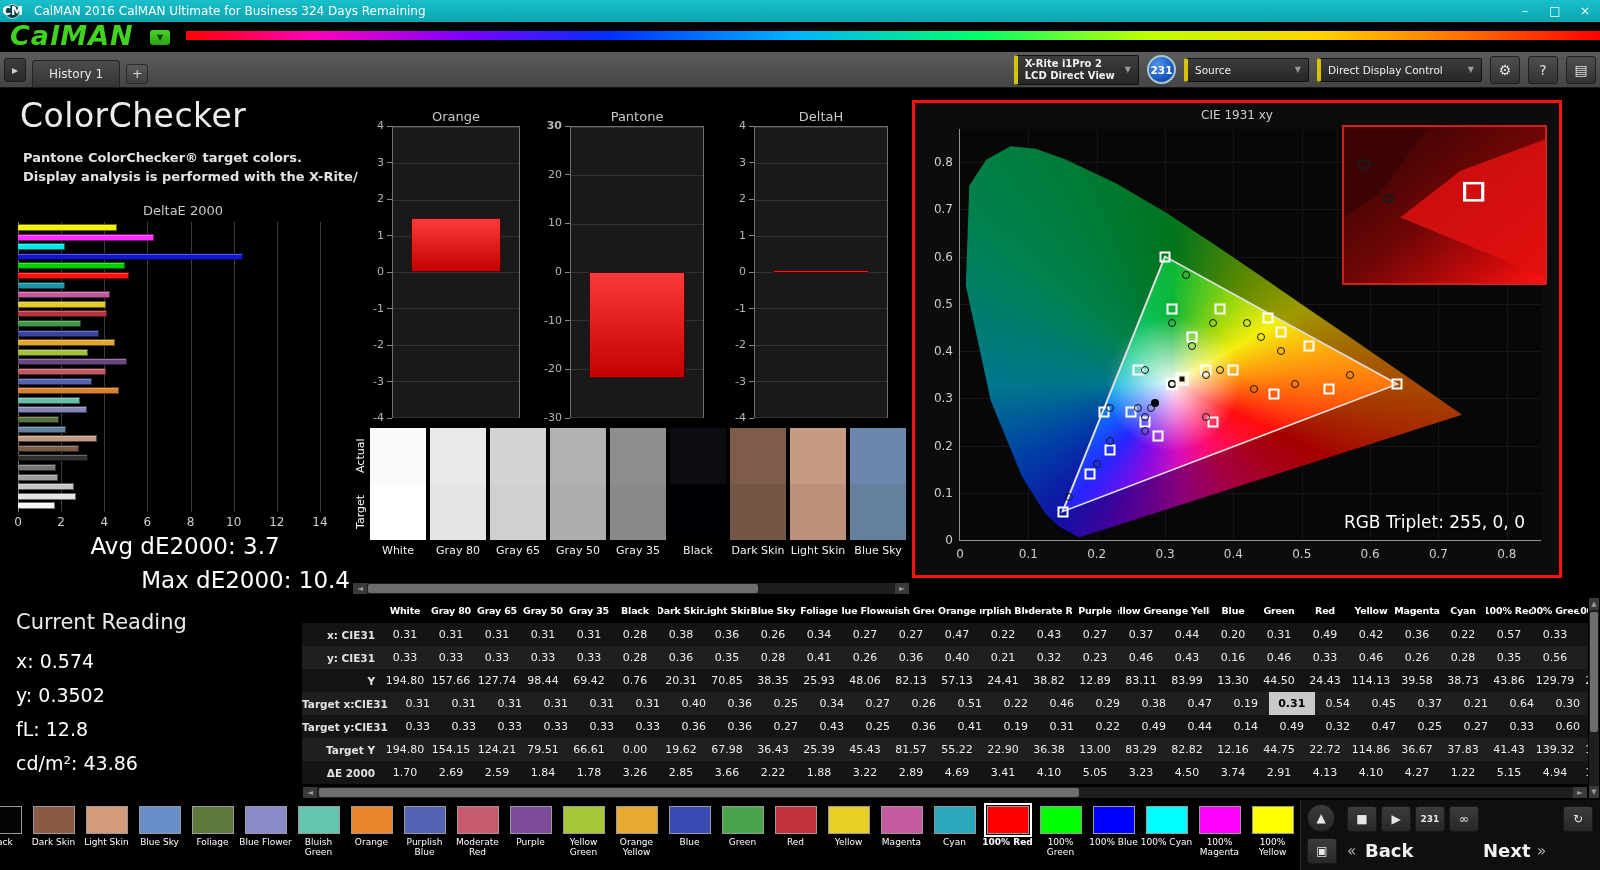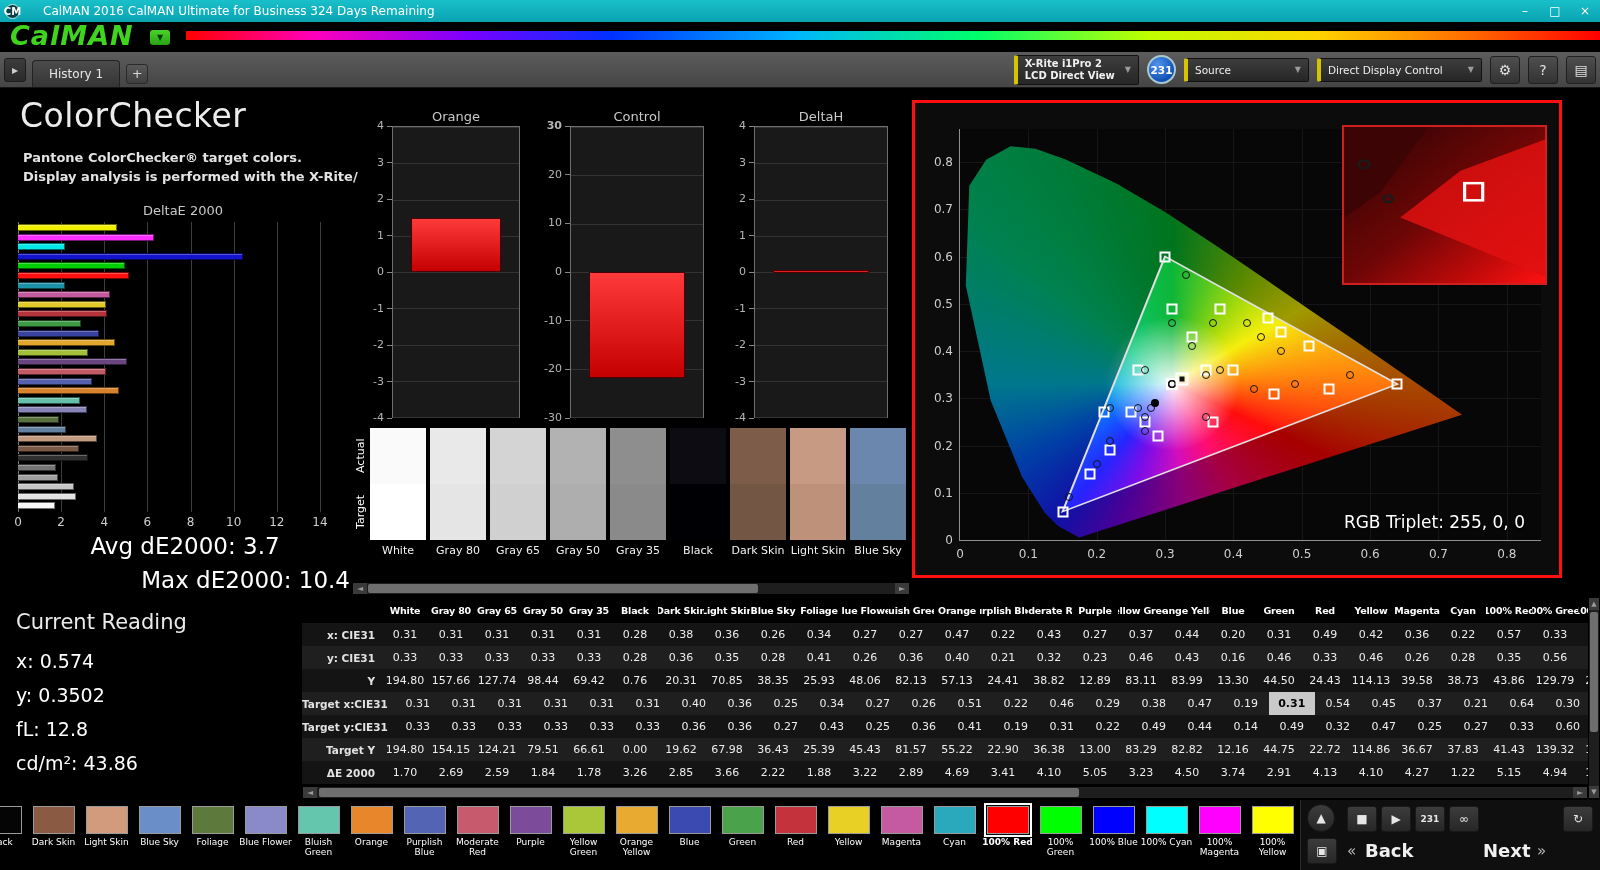--- a/index.html
+++ b/index.html
@@ -8,22 +8,22 @@
     position: relative; overflow: hidden; background:#000;
     font-family: "DejaVu Sans", "Liberation Sans", sans-serif; color:#ddd;
     -webkit-font-smoothing: antialiased;
   }
   .abs { position:absolute; }
 
   
   .titlebar { position:absolute; left:0; top:0; right:0; height:22px;
     background: linear-gradient(#19c0ca, #0aa3b2); display:flex; align-items:center; }
   .cm-badge { width:15px; height:15px; border-radius:50%; background:#083f46;
-    border:1px solid #bfeef0; color:#fff; font-size:10px; font-weight:bold;
-    display:flex; align-items:center; justify-content:center; margin:0 23px 0 5px; }
+    border:1px solid #bfeef0; color:#fff; font-size:12px; font-weight:bold;
+    display:flex; align-items:center; justify-content:center; margin:0 14px 0 5px; }
   .tb-title { font-size:12px; color:#fff; }
   .win-btns { margin-left:auto; display:flex; height:100%; }
   .win-btn { width:30px; height:100%; display:flex; align-items:center; justify-content:center;
     color:#fff; font-size:12px; }
 
   
   .brand-row { position:absolute; left:0; top:22px; right:0; height:30px; background:#000; }
   .calman-logo { position:absolute; left:10px; top:-2px; font-size:27px; font-weight:bold;
     font-style:italic; color:#3fd41d; letter-spacing:1px; }
   .logo-caret { position:absolute; left:150px; top:8px; width:20px; height:15px;
@@ -318,21 +318,21 @@
     <div class="vc-tick" style="top: calc(62.5% - 7px);">-1</div>
     <div class="vc-dash" style="top: calc(62.5% - 0.5px);"></div>
     <div class="vc-tick" style="top: calc(75% - 7px);">-2</div>
     <div class="vc-dash" style="top: calc(75% - 0.5px);"></div>
     <div class="vc-tick" style="top: calc(87.5% - 7px);">-3</div>
     <div class="vc-dash" style="top: calc(87.5% - 0.5px);"></div>
     <div class="vc-tick" style="top: calc(100% - 7px);">-4</div>
     <div class="vc-dash" style="top: calc(100% - 0.5px);"></div>
   </div>
 
-<div class="abs vc-title" style="left:570px; top:109px; width:134px">Control</div>
+<div class="abs vc-title" style="left:570px; top:109px; width:134px">Pantone</div>
 <div class="vchart" id="vc2" style="left:534px; top:126px; width:170px; height:292px">
   <div class="vc-plot" id="vc2-plot">
       <div class="vc-grid" style="top: 0%;"></div>
       <div class="vc-grid" style="top: 16.6667%;"></div>
       <div class="vc-grid" style="top: 33.3333%;"></div>
       <div class="vc-grid" style="top: 50%;"></div>
       <div class="vc-grid" style="top: 66.6667%;"></div>
       <div class="vc-grid" style="top: 83.3333%;"></div>
       <div class="vc-grid" style="top: 100%;"></div>
       <div class="vc-bar" style="min-height: 3px; top: 50%; height: 36.6667%;"></div>
@@ -438,20 +438,21 @@
       </div>
     </div>
 </div>
 <div class="abs strip-scroll">
   <div class="scroll-btn" style="left:0">◄</div>
   <div class="scroll-btn" style="right:0">►</div>
   <div class="scroll-thumb" style="left:15px; width:390px"></div>
 </div>
 
 <div class="abs cie-panel">
+  <div class="cie-title">CIE 1931 xy</div>
   <div class="cie-plot" id="cie-plot">
     <div id="cie-grid">
         <div class="cie-grid-v" style="left: 11.7647%;"></div>
         <div class="cie-grid-v" style="left: 23.5294%;"></div>
         <div class="cie-grid-v" style="left: 35.2941%;"></div>
         <div class="cie-grid-v" style="left: 47.0588%;"></div>
         <div class="cie-grid-v" style="left: 58.8235%;"></div>
         <div class="cie-grid-v" style="left: 70.5882%;"></div>
         <div class="cie-grid-v" style="left: 82.3529%;"></div>
         <div class="cie-grid-v" style="left: 94.1176%;"></div>

